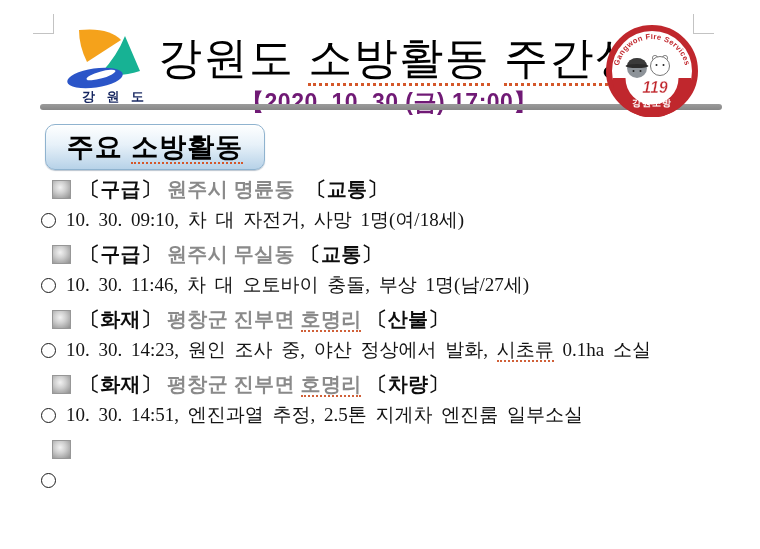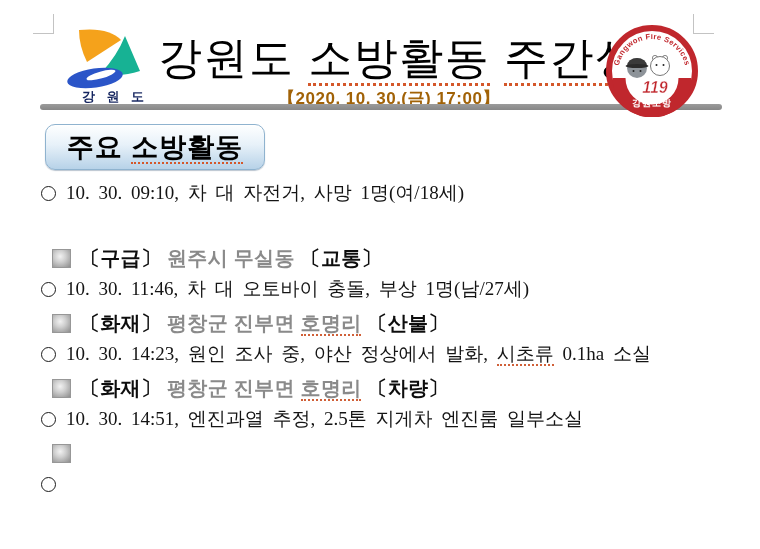--- a/index.html
+++ b/index.html
@@ -9,21 +9,21 @@
   
   .corner{position:absolute;width:20px;height:19px;}
   .corner-tl{left:33px;top:14px;border-right:1px solid #c3c3c3;border-bottom:1px solid #c3c3c3;}
   .corner-tr{left:693px;top:14px;border-left:1px solid #c3c3c3;border-bottom:1px solid #c3c3c3;}
 
   
   .logo{position:absolute;left:62px;top:26px;width:112px;height:86px;text-align:center;}
   .title-block{position:absolute;left:158px;top:33px;width:462px;text-align:center;}
   .doc-title{font-size:44px;font-weight:400;letter-spacing:1.5px;color:#000;line-height:1.15;white-space:nowrap;}
   .doc-title .u-dotted{border-bottom:3px dotted #d4572a;padding-bottom:1px;}
-  .doc-date{margin-top:3px;font-size:17px;font-weight:600;letter-spacing:0.5px;color:#a16207;}
+  .doc-date{margin-top:3px;font-size:23px;font-weight:600;letter-spacing:0.5px;color:#701a75;}
   .emblem{position:absolute;left:606px;top:25px;width:92px;height:92px;z-index:5;}
 
   .divider{position:absolute;left:40px;top:104px;width:682px;height:6px;
            background:linear-gradient(#9b9b9b,#878787);border-radius:3px;}
 
   
   .section-box{position:absolute;left:45px;top:124px;width:218px;height:44px;
                border-radius:10px;border:1px solid #8fb3cf;
                background:linear-gradient(#feffff 0%,#e7f1f9 45%,#b7d2e8 100%);
                box-shadow:inset 0 1px 0 #ffffff,0 1px 1px rgba(60,90,120,.35);
@@ -99,20 +99,24 @@
 </div>
 
 <div class="divider"></div>
 
 <div class="section-box">
   <span class="section-label"><span class="seg-plain">주요 </span><span class="seg-plain u-dotted">소방활동</span></span>
 </div>
 
 <div class="items">
   <div class="item">
+    <div class="item-header">
+      <span class="square-bullet"></span>
+      <span class="item-header-text"><span class="seg-cat">〔구급〕</span><span class="seg-loc"> 원주시 명륜동 </span><span class="seg-cat">&nbsp;〔교통〕</span></span>
+    </div>
     <div class="item-detail">
       <span class="circle-bullet"></span>
       <span class="item-detail-text"><span class="seg-plain">10. 30.  09:10, 차 대 자전거, 사망 1명(여/18세)</span></span>
     </div>
   </div>
 
   <div class="item">
     <div class="item-header">
       <span class="square-bullet"></span>
       <span class="item-header-text"><span class="seg-cat">〔구급〕</span><span class="seg-loc"> 원주시 무실동 </span><span class="seg-cat">〔교통〕</span></span>

